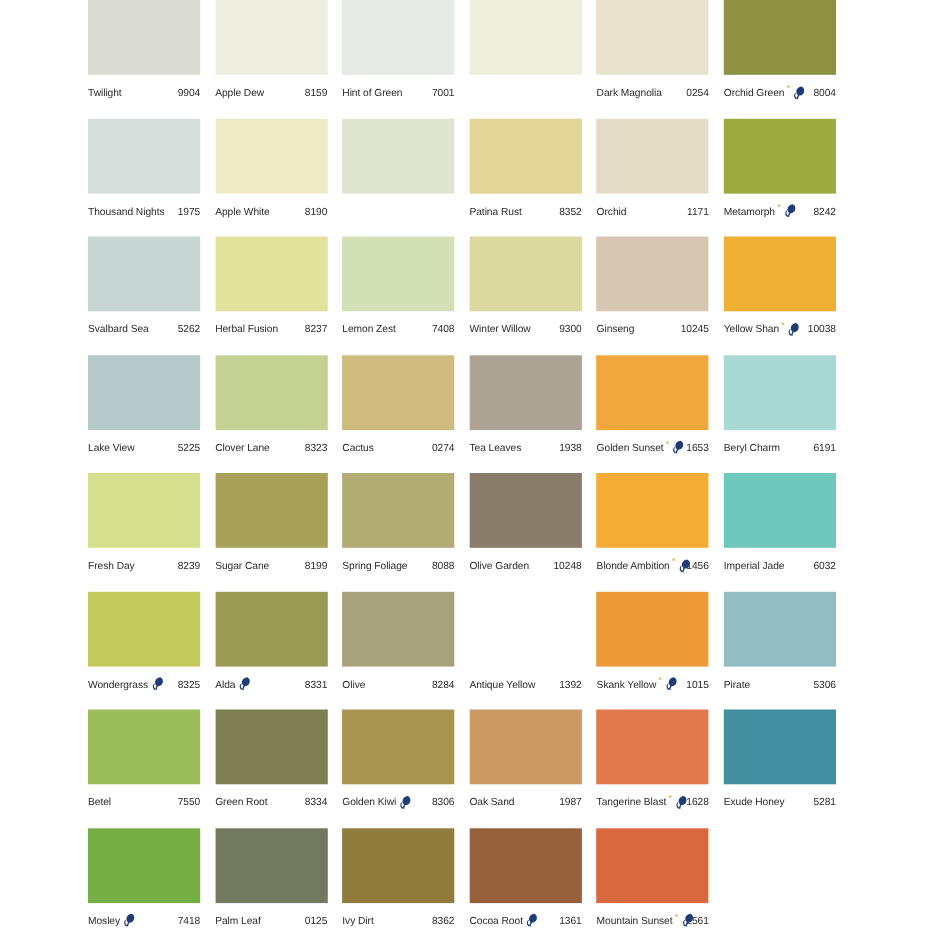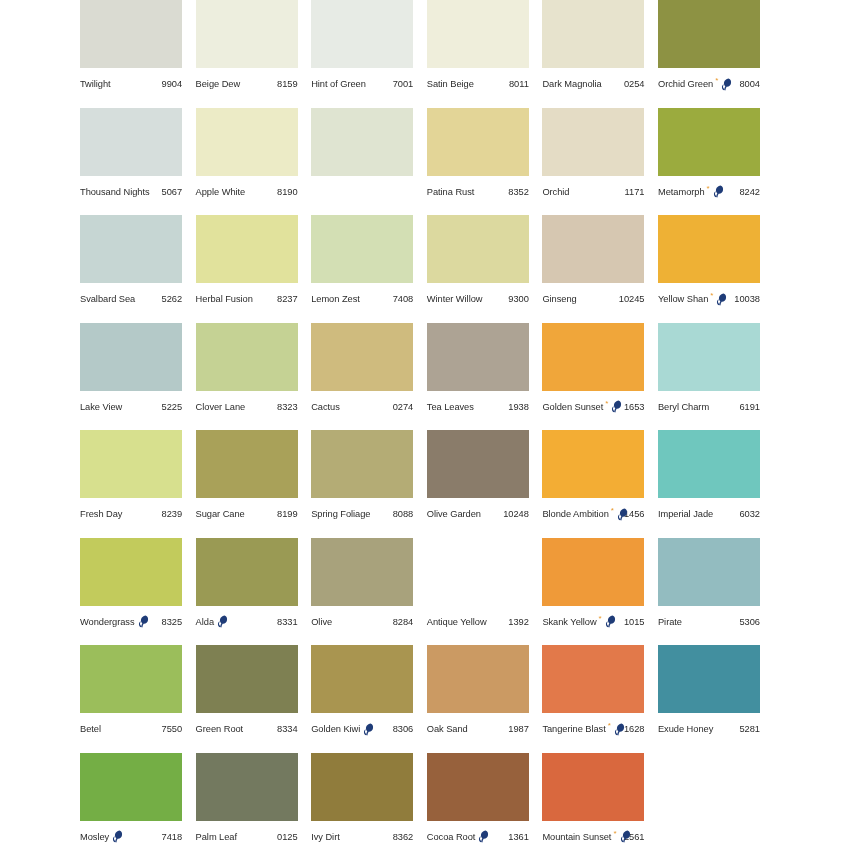--- a/index.html
+++ b/index.html
@@ -96,42 +96,36 @@
         <div class="swatch-name-wrap">
           <span class="swatch-name">Twilight</span>
         </div>
         <span class="swatch-code">9904</span>
       </div>
     </div>
     <div class="swatch-cell">
       <div class="swatch-chip" style="background-color: rgb(237, 238, 222);"></div>
       <div class="swatch-label">
         <div class="swatch-name-wrap">
-          <span class="swatch-name">Beige Dew</span>
+          <span class="swatch-name">Apple Dew</span>
         </div>
         <span class="swatch-code">8159</span>
       </div>
     </div>
     <div class="swatch-cell">
       <div class="swatch-chip" style="background-color: rgb(231, 235, 229);"></div>
       <div class="swatch-label">
         <div class="swatch-name-wrap">
           <span class="swatch-name">Hint of Green</span>
         </div>
         <span class="swatch-code">7001</span>
       </div>
     </div>
     <div class="swatch-cell">
       <div class="swatch-chip" style="background-color: rgb(239, 238, 219);"></div>
-      <div class="swatch-label">
-        <div class="swatch-name-wrap">
-          <span class="swatch-name">Satin Beige</span>
-        </div>
-        <span class="swatch-code">8011</span>
-      </div>
     </div>
     <div class="swatch-cell">
       <div class="swatch-chip" style="background-color: rgb(231, 227, 205);"></div>
       <div class="swatch-label">
         <div class="swatch-name-wrap">
           <span class="swatch-name">Dark Magnolia</span>
         </div>
         <span class="swatch-code">0254</span>
       </div>
     </div>
@@ -150,21 +144,21 @@
         </div>
         <span class="swatch-code">8004</span>
       </div>
     </div>
     <div class="swatch-cell">
       <div class="swatch-chip" style="background-color: rgb(214, 222, 220);"></div>
       <div class="swatch-label">
         <div class="swatch-name-wrap">
           <span class="swatch-name">Thousand Nights</span>
         </div>
-        <span class="swatch-code">5067</span>
+        <span class="swatch-code">1975</span>
       </div>
     </div>
     <div class="swatch-cell">
       <div class="swatch-chip" style="background-color: rgb(236, 235, 198);"></div>
       <div class="swatch-label">
         <div class="swatch-name-wrap">
           <span class="swatch-name">Apple White</span>
         </div>
         <span class="swatch-code">8190</span>
       </div>

